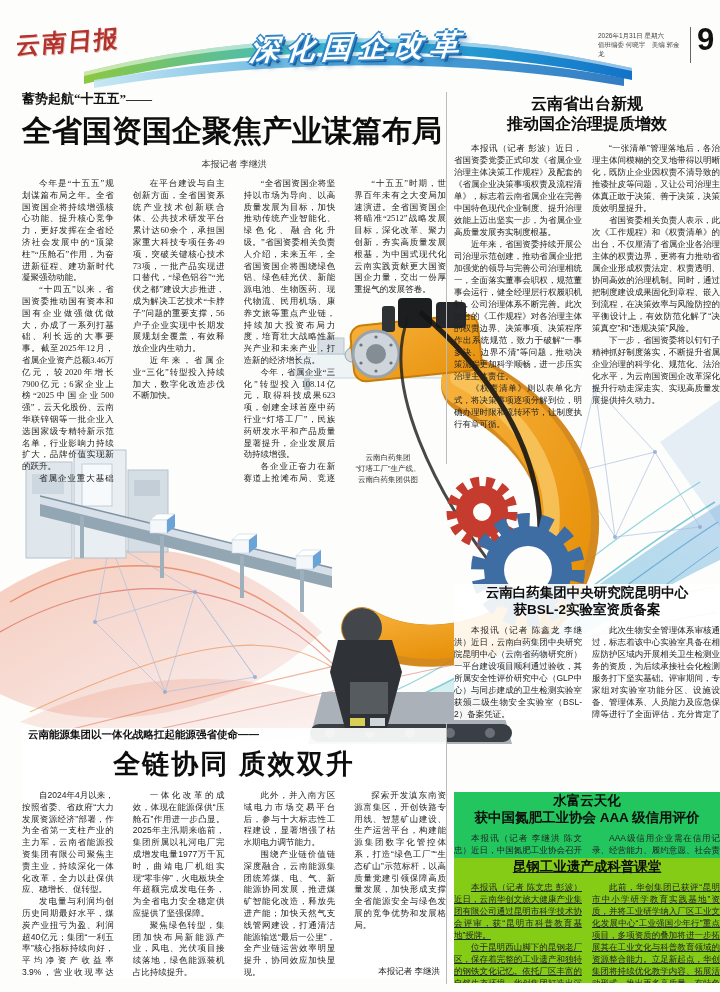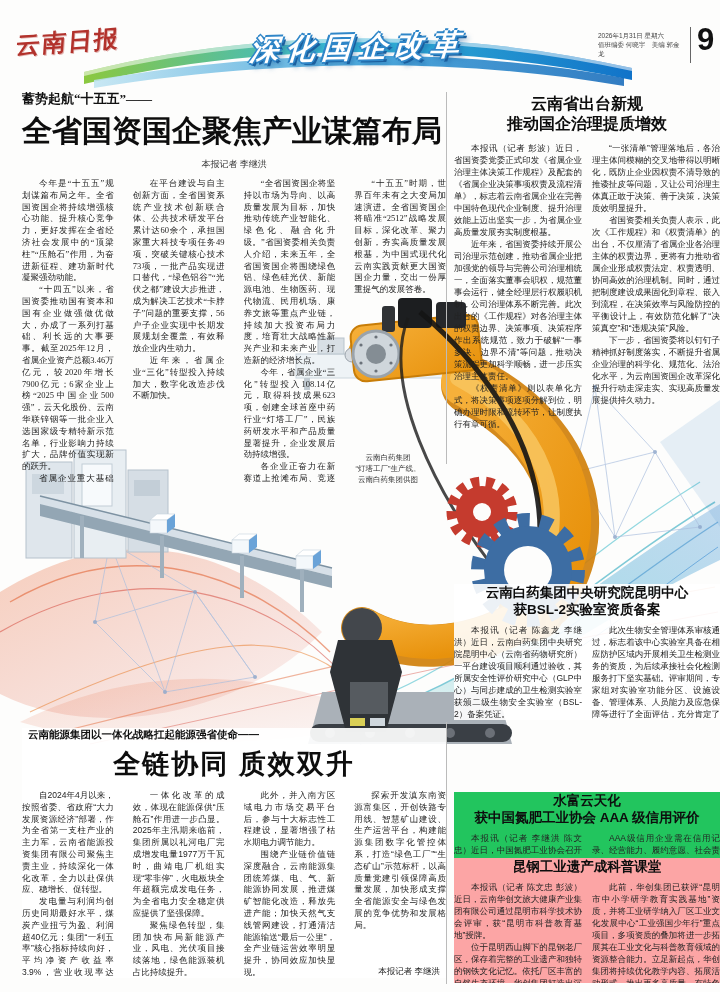--- a/index.html
+++ b/index.html
@@ -33,21 +33,21 @@
   .headline-sm{font-size:13.5px;font-weight:900;text-align:center;line-height:17px;color:#0d0d0d;}
   #main-article{left:22px;top:90px;width:424px;z-index:2;font-family:Liberation Serif, serif;}
   #photo-caption{left:332px;top:452px;width:112px;font-size:7.5px;line-height:11px;
      color:#333;text-align:center;z-index:3;}
   #sidebar-rule-top{left:446px;top:92px;width:1px;height:372px;background:#bbb;z-index:2;}
   #sidebar-rule-bottom{left:446px;top:722px;width:1px;height:262px;background:#bbb;z-index:2;}
   #gov-article{left:454px;top:94px;width:266px;z-index:2;}
   #gov-article .scols{margin-top:8px;}
   #baiyao-article{left:454px;top:584px;width:266px;z-index:4;background:rgba(255,255,255,.9);}
   #shuifu-article{left:454px;top:784px;width:266px;z-index:4;background:#22c55e;margin-top:8px;}
-  #kungang-article{left:454px;top:858px;width:266px;z-index:4;background:#fca5a5;}
+  #kungang-article{left:454px;top:858px;width:266px;z-index:4;background:#84cc16;text-decoration:underline;}
   .sub-article .scols{margin-top:6px;}
   #energy-article{left:22px;top:728px;width:424px;z-index:4;background:rgba(255,255,255,.92);}
   #energy-article .kicker{font-size:10.5px;padding-left:6px;}
   .headline-lg{font-size:27px;font-weight:900;text-align:center;letter-spacing:2px;
      color:#0d0d0d;margin:4px 0 8px;}
   #energy-byline{position:absolute;right:6px;bottom:0px;font-size:8.5px;color:#222;}
   
   #montage{left:0;top:292px;width:720px;height:460px;z-index:1;}
 </style>
 </head>

